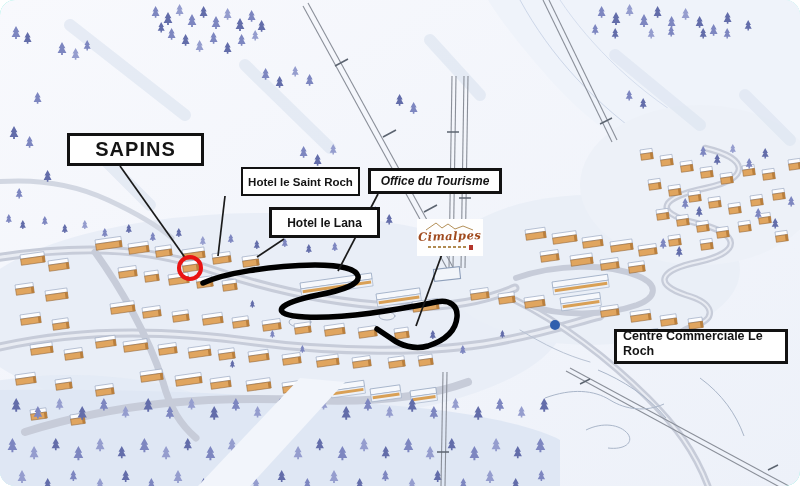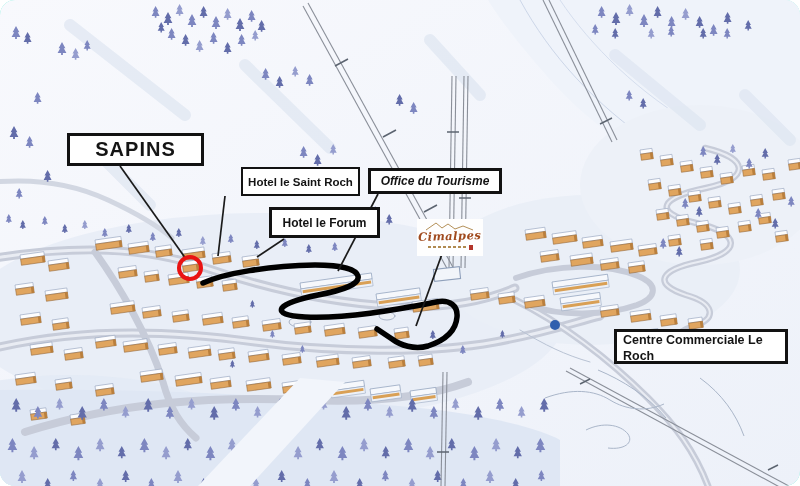--- a/index.html
+++ b/index.html
@@ -7,21 +7,21 @@
          font-family:"Liberation Sans",sans-serif;background:#5eead4;border-radius:15px;}
   .stage svg.base{position:absolute;left:0;top:0;}
   .map-label{position:absolute;background:#ffffff;border:3px solid #121212;color:#141414;
              font-weight:bold;display:flex;align-items:center;justify-content:center;
              box-sizing:border-box;white-space:nowrap;z-index:5;}
   #label-sapins{left:67px;top:133px;width:137px;height:33px;font-size:20px;letter-spacing:1px;}
   #label-saint-roch{left:201px;top:167px;width:119px;height:29px;font-size:11.5px;border-width:2.5px;margin-left:40px;}
   #label-lana{left:269px;top:207px;width:111px;height:31px;font-size:12px;}
   #label-office{left:368px;top:168px;width:134px;height:26px;font-size:12px;font-style:italic;}
   #label-forum{left:614px;top:329px;width:174px;height:35px;font-size:12.5px;
-               flex-direction:column;align-items:flex-start;justify-content:space-between;
+               flex-direction:column;align-items:flex-start;justify-content:flex-end;
                padding:1px 6px;line-height:1.25;}
   .logo{position:absolute;left:417px;top:219px;width:66px;height:37px;background:#fefefe;
         display:flex;flex-direction:column;align-items:center;z-index:4;padding-top:1px;
         box-sizing:border-box;}
   .logo .wordmark{font-family:"DejaVu Serif",serif;font-style:italic;font-weight:bold;
                   font-size:11.5px;color:#a04a1e;letter-spacing:.5px;transform:rotate(-2deg);
                   line-height:1;}
   .logo .tag-row{display:flex;align-items:center;gap:3px;margin-top:2px;}
   .logo .tag-rule{width:38px;height:2px;
                   background:repeating-linear-gradient(90deg,#b08a50 0 3px,transparent 3px 5px);}
@@ -796,21 +796,21 @@
       <line x1="378" y1="194" x2="338" y2="271"></line>
       <line x1="442" y1="254" x2="416" y2="326"></line>
     </g>
 
     <circle fill="none" stroke-width="4" cx="190" cy="268" r="11" stroke="#e91313"></circle>
     <circle cx="555" cy="325" r="5" fill="#2f5fae"></circle>
   </svg>
 
   <div class="map-label" id="label-sapins">SAPINS</div>
   <div class="map-label" id="label-saint-roch">Hotel le Saint Roch</div>
-  <div class="map-label" id="label-lana">Hotel le Forum</div>
+  <div class="map-label" id="label-lana">Hotel le Lana</div>
   <div class="map-label" id="label-office">Office du Tourisme</div>
   <div class="map-label" id="label-forum">
     <span>Centre Commerciale Le</span>
     <span>Roch</span>
   </div>
 
   <div class="logo">
     <svg width="56" height="11">
       <path d="M4,10 L14,3 L20,8 L26,4 L33,9 L41,6 L51,10" stroke="#b49058" stroke-width="1" fill="none"></path>
     </svg>

